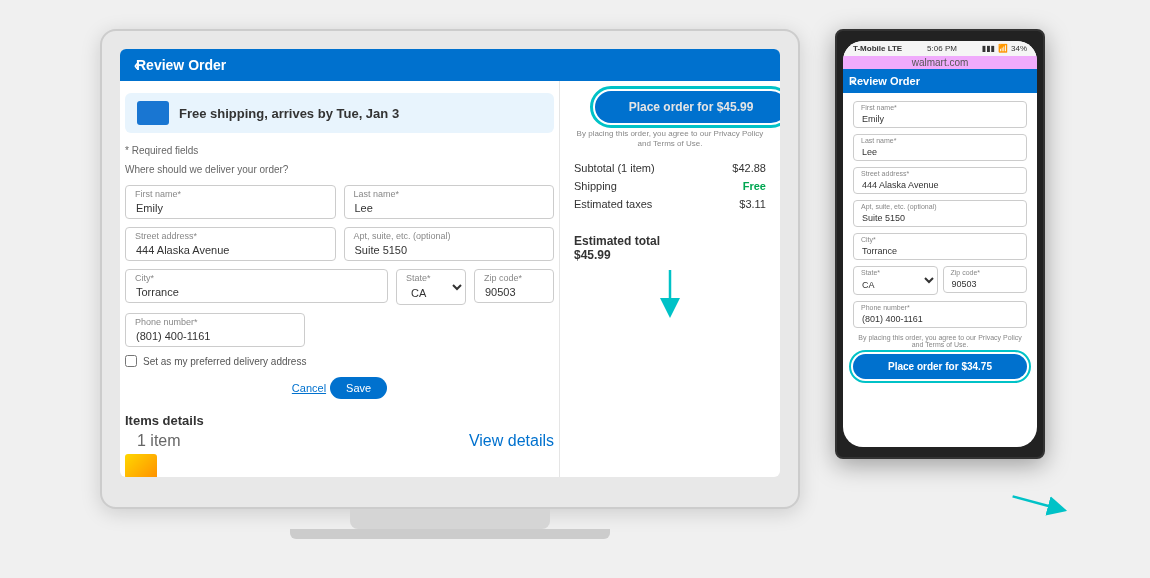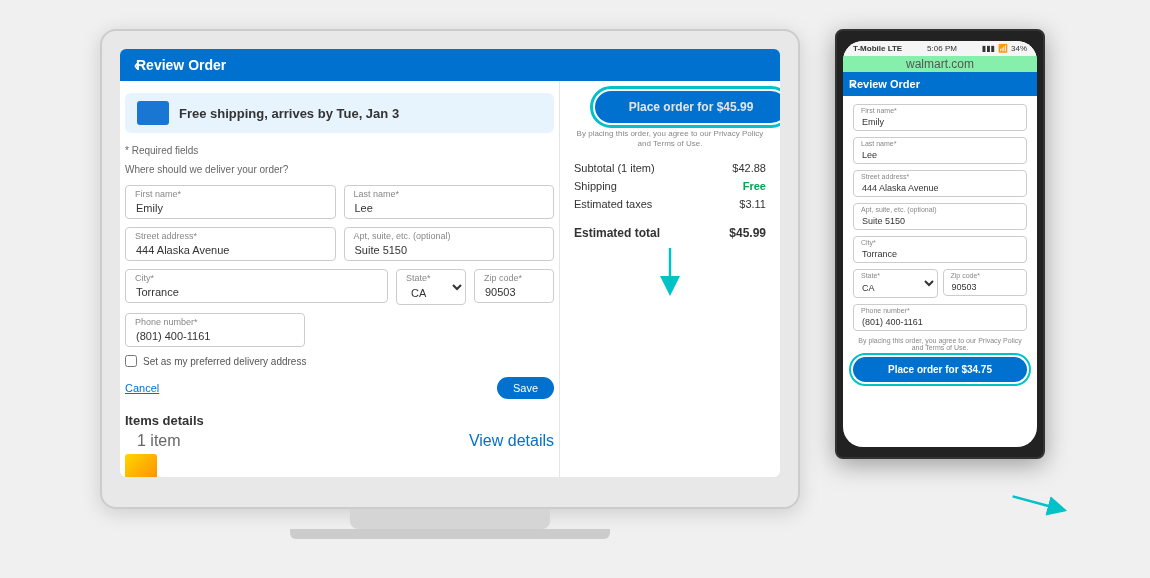--- a/index.html
+++ b/index.html
@@ -158,21 +158,21 @@
     .checkbox-row input[type="checkbox"] {
       width: 12px;
       height: 12px;
     }
     .checkbox-row label {
       font-size: 10px;
       color: #555;
     }
     .form-actions {
       display: flex;
-      justify-content: space-between;
+      justify-content: center;
       gap: 4px;
       margin-bottom: 14px;
     }
     .btn-cancel {
       background: none;
       border: none;
       color: #0071ce;
       font-size: 11px;
       cursor: pointer;
       text-decoration: underline;
@@ -250,21 +250,22 @@
       margin-bottom: 6px;
     }
     .order-summary-row .free {
       color: #00a651;
       font-weight: 700;
       margin-left: 40px;
     }
     .order-summary-row.bold {
       font-weight: 700;
       font-size: 12px;
-      margin-top: 16px;
+      margin-top: 24px;
+      flex-direction: column;
     }
     .promo-row {
       display: flex;
       justify-content: space-between;
       align-items: center;
       border-top: 1px solid #e5e5e5;
       padding-top: 8px;
       margin-top: 8px;
       font-size: 11px;
       color: #333;
@@ -308,23 +309,23 @@
       flex-shrink: 0;
     }
     .phone-status-left { font-weight: 600; }
     .phone-status-right {
       display: flex;
       align-items: center;
       gap: 3px;
       font-size: 8px;
     }
     .phone-status-url {
-      background: #86efac;
+      background: #f0abfc;
       text-align: center;
-      font-size: 12px;
+      font-size: 10px;
       color: #555;
       padding: 1px 0;
       flex-shrink: 0;
     }
     .phone-header {
       background: #0071ce;
       color: #fff;
       text-align: center;
       padding: 6px;
       font-size: 11px;

